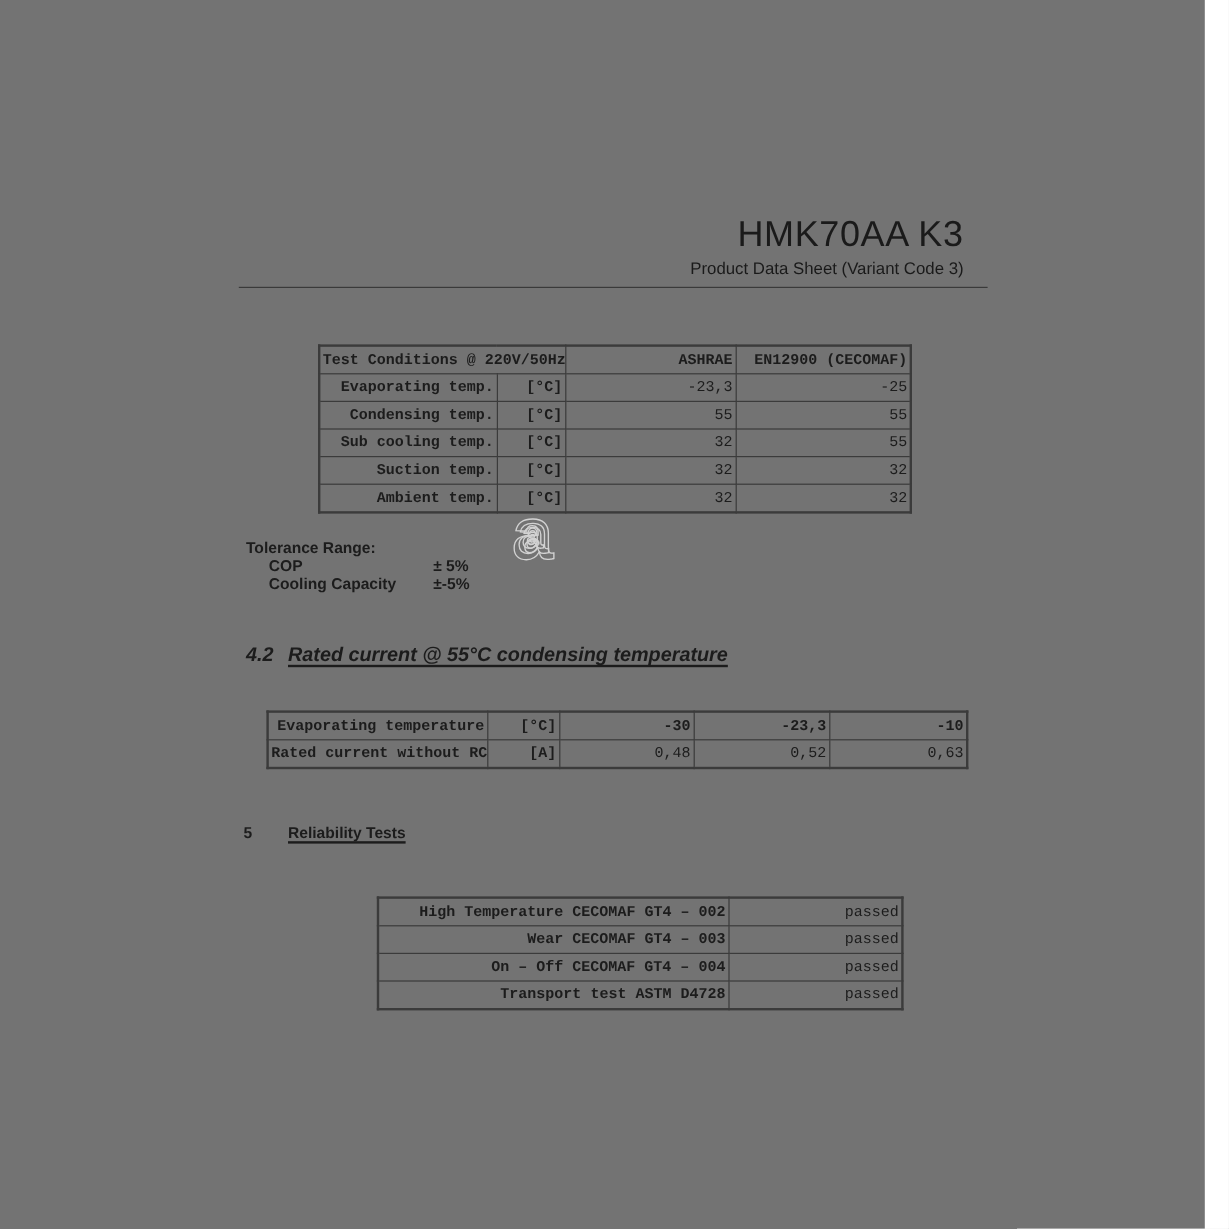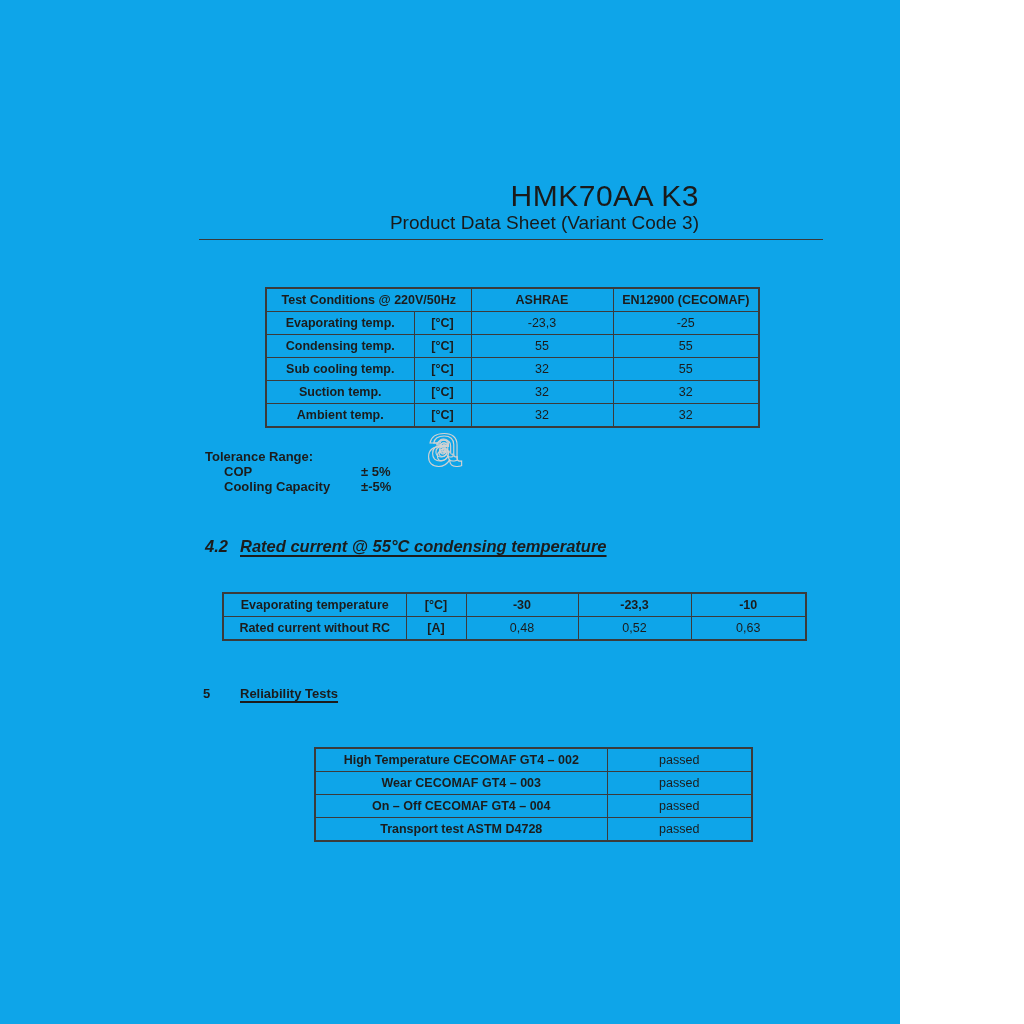--- a/index.html
+++ b/index.html
@@ -1,39 +1,39 @@
 <!DOCTYPE html>
 <html><head>
 <meta charset="utf-8">
 <style>
   html,body{margin:0;padding:0;background:#ffffff;}
   .page{
     position:relative;
-    width:900px;height:1024px;
-    background:#0ea5e9;
+    width:1004px;height:1024px;
+    background:#737373;
     font-family:"Liberation Sans","DejaVu Sans",sans-serif;
     color:#1c1c1c;
     overflow:hidden;
   }
   
   .doc-header{
     position:absolute;
     top:180px; right:201px;
     text-align:right;
     white-space:nowrap;
   }
   .doc-title{
     font-size:30px;
     font-weight:400;
     letter-spacing:0.5px;
     line-height:32px;
     color:#1a1a1a;
   }
   .doc-subtitle{
-    font-size:19px;
+    font-size:14px;
     font-weight:400;
     line-height:22px;
     color:#1a1a1a;
   }
   .header-rule{
     position:absolute;
     top:239px; left:199px;
     width:624px; height:0;
     border-top:1.8px solid #3a3a3a;
   }
@@ -41,26 +41,27 @@
   table{
     border-collapse:collapse;
     table-layout:fixed;
     position:absolute;
     font-size:12.5px;
     color:#1c1c1c;
   }
   table{border:2px solid #3b3b3b;}
   td{
     border:1.4px solid #3b3b3b;
-    text-align:center;
+    text-align:right;
     vertical-align:middle;
     height:22px;
     padding:0 2px;
     overflow:hidden;
     white-space:nowrap;
+    font-family:Liberation Mono, monospace;
   }
   .b{font-weight:bold;}
   .t1{left:265px; top:287px; width:493px;}
   .t2{left:222px; top:592px; width:583px;}
   .t3{left:293px; top:747px; width:437px;margin-left:21px;}
   
   .tolerance{
     position:absolute;
     left:205px; top:449px;
     font-size:13px;

